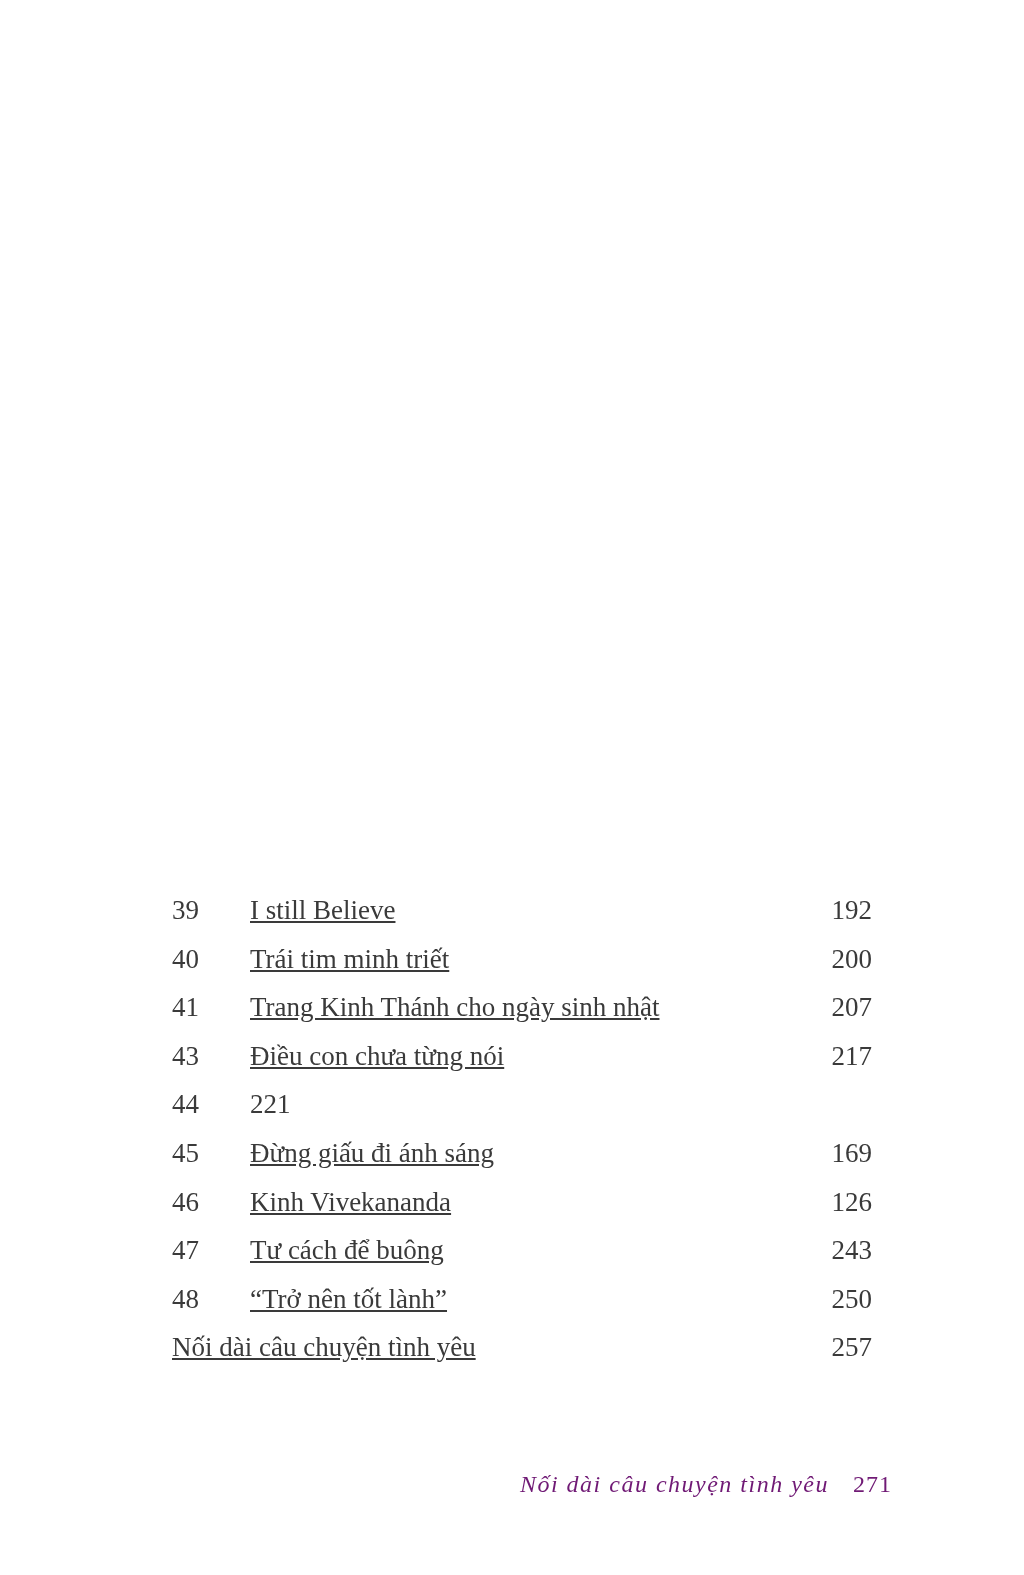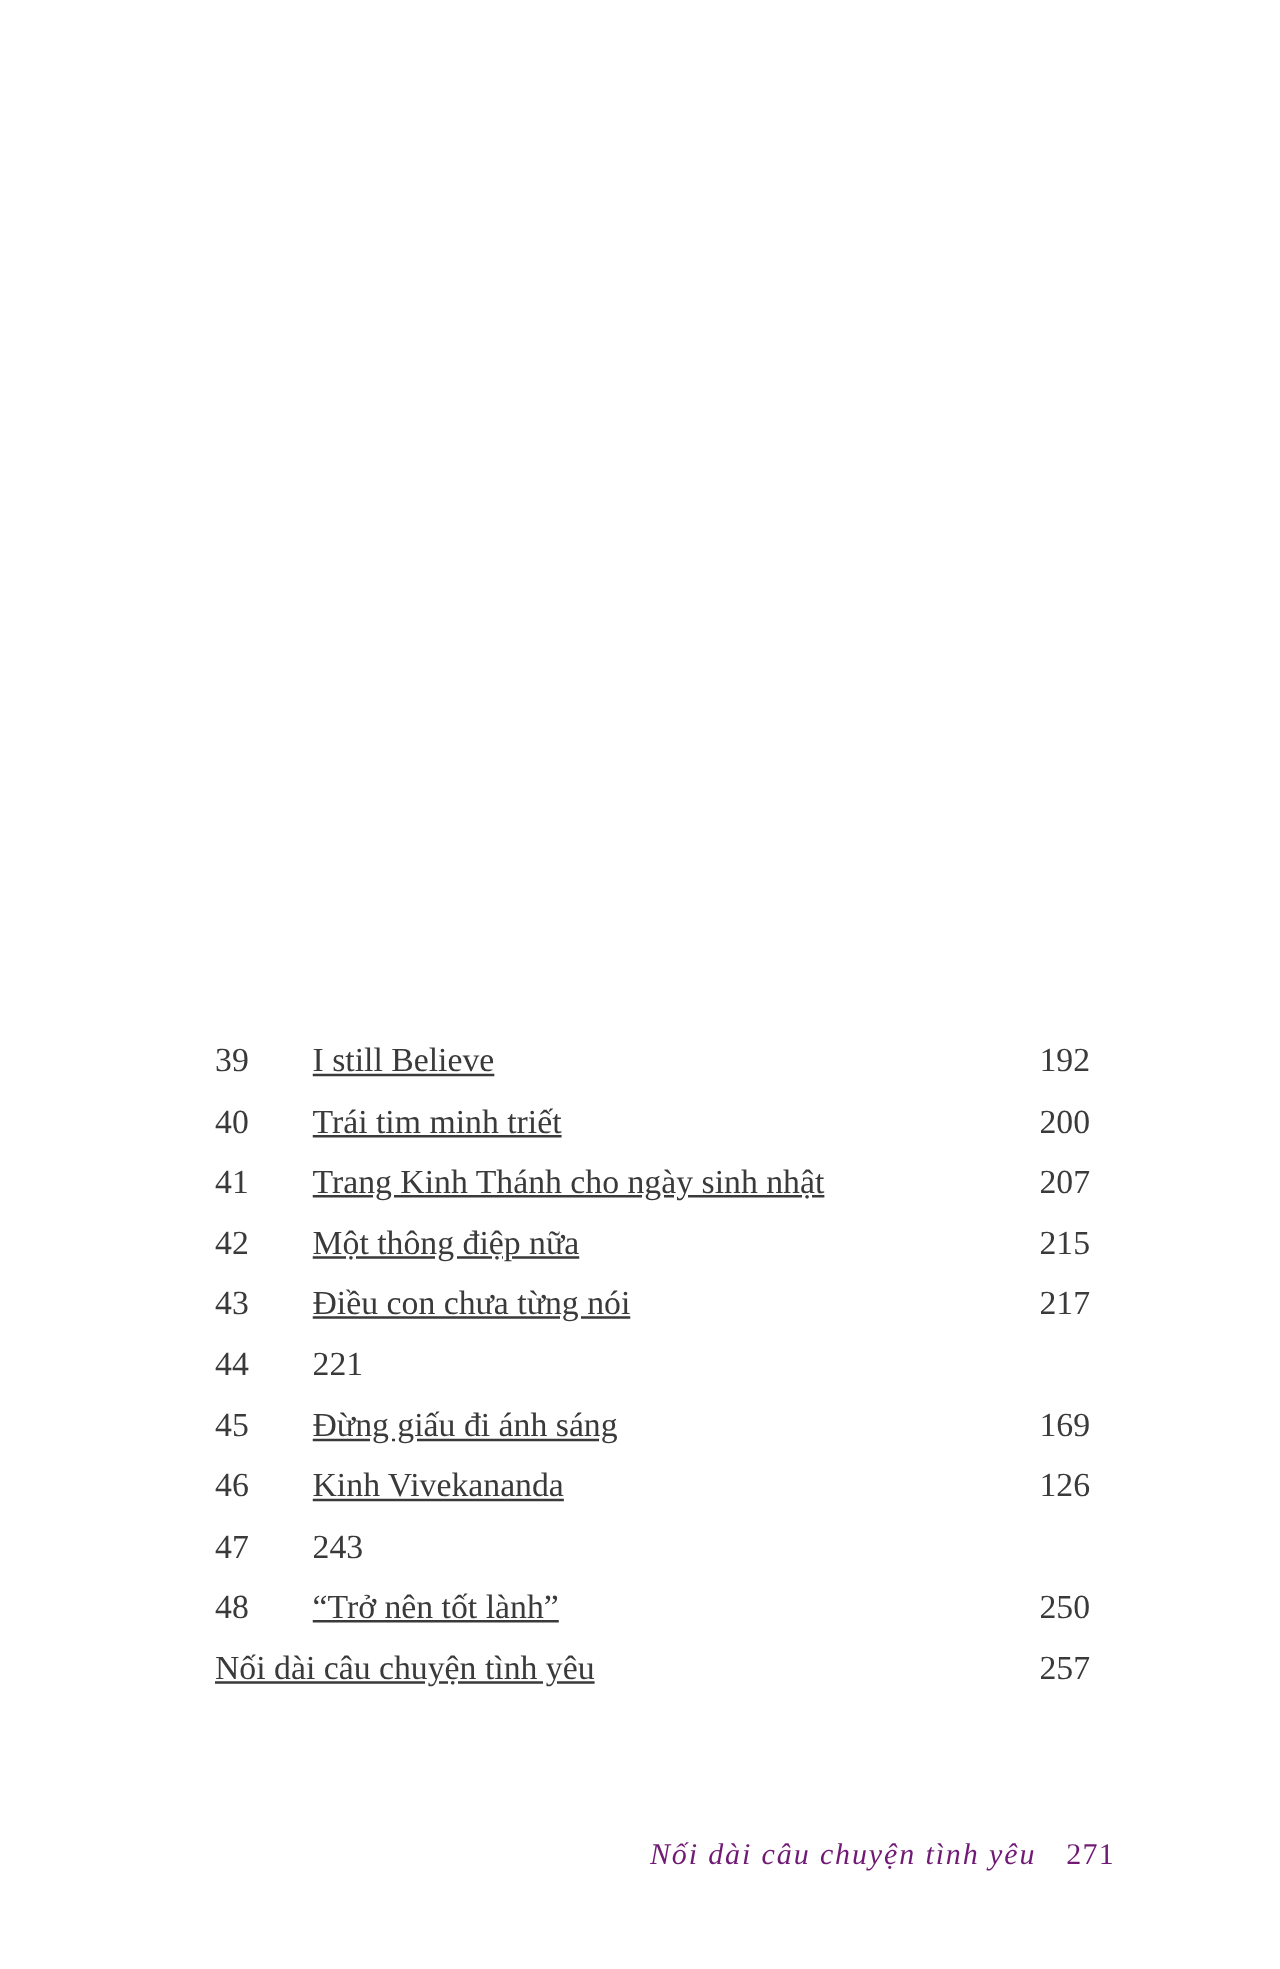--- a/index.html
+++ b/index.html
@@ -11,21 +11,21 @@
     position: relative;
     width: 1024px;
     height: 1575px;
     background: #ffffff;
     font-family: "Liberation Serif", "DejaVu Serif", serif;
     color: #3a3a3a;
     overflow: hidden;
   }
   .toc {
     position: absolute;
-    top: 824px;
+    top: 886px;
     left: 172px;
     width: 700px;
   }
   .toc-row {
     display: flex;
     align-items: baseline;
     height: 48.6px;
     line-height: 48.6px;
     font-size: 27px;
   }
@@ -81,25 +81,20 @@
       <span class="title">Trái tim minh triết</span>
       <span class="pg">200</span>
     </div>
 
     <div class="toc-row">
       <span class="num">41</span>
       <span class="title">Trang Kinh Thánh cho ngày sinh nhật</span>
       <span class="pg">207</span>
     </div>
 
-    <div class="toc-row">
-      <span class="num">42</span>
-      <span class="title">Một thông điệp nữa</span>
-      <span class="pg">215</span>
-    </div>
 
     <div class="toc-row">
       <span class="num">43</span>
       <span class="title">Điều con chưa từng nói</span>
       <span class="pg">217</span>
     </div>
 
     <div class="toc-row">
       <span class="num">44</span>
       <span class="pg">221</span>
@@ -112,20 +107,21 @@
     </div>
 
     <div class="toc-row">
       <span class="num">46</span>
       <span class="title">Kinh Vivekananda</span>
       <span class="pg">126</span>
     </div>
 
     <div class="toc-row">
       <span class="num">47</span>
+      <span class="title">Tư cách để buông</span>
       <span class="pg">243</span>
     </div>
 
     <div class="toc-row">
       <span class="num">48</span>
       <span class="title">“Trở nên tốt lành”</span>
       <span class="pg">250</span>
     </div>
 
     <div class="toc-row">

